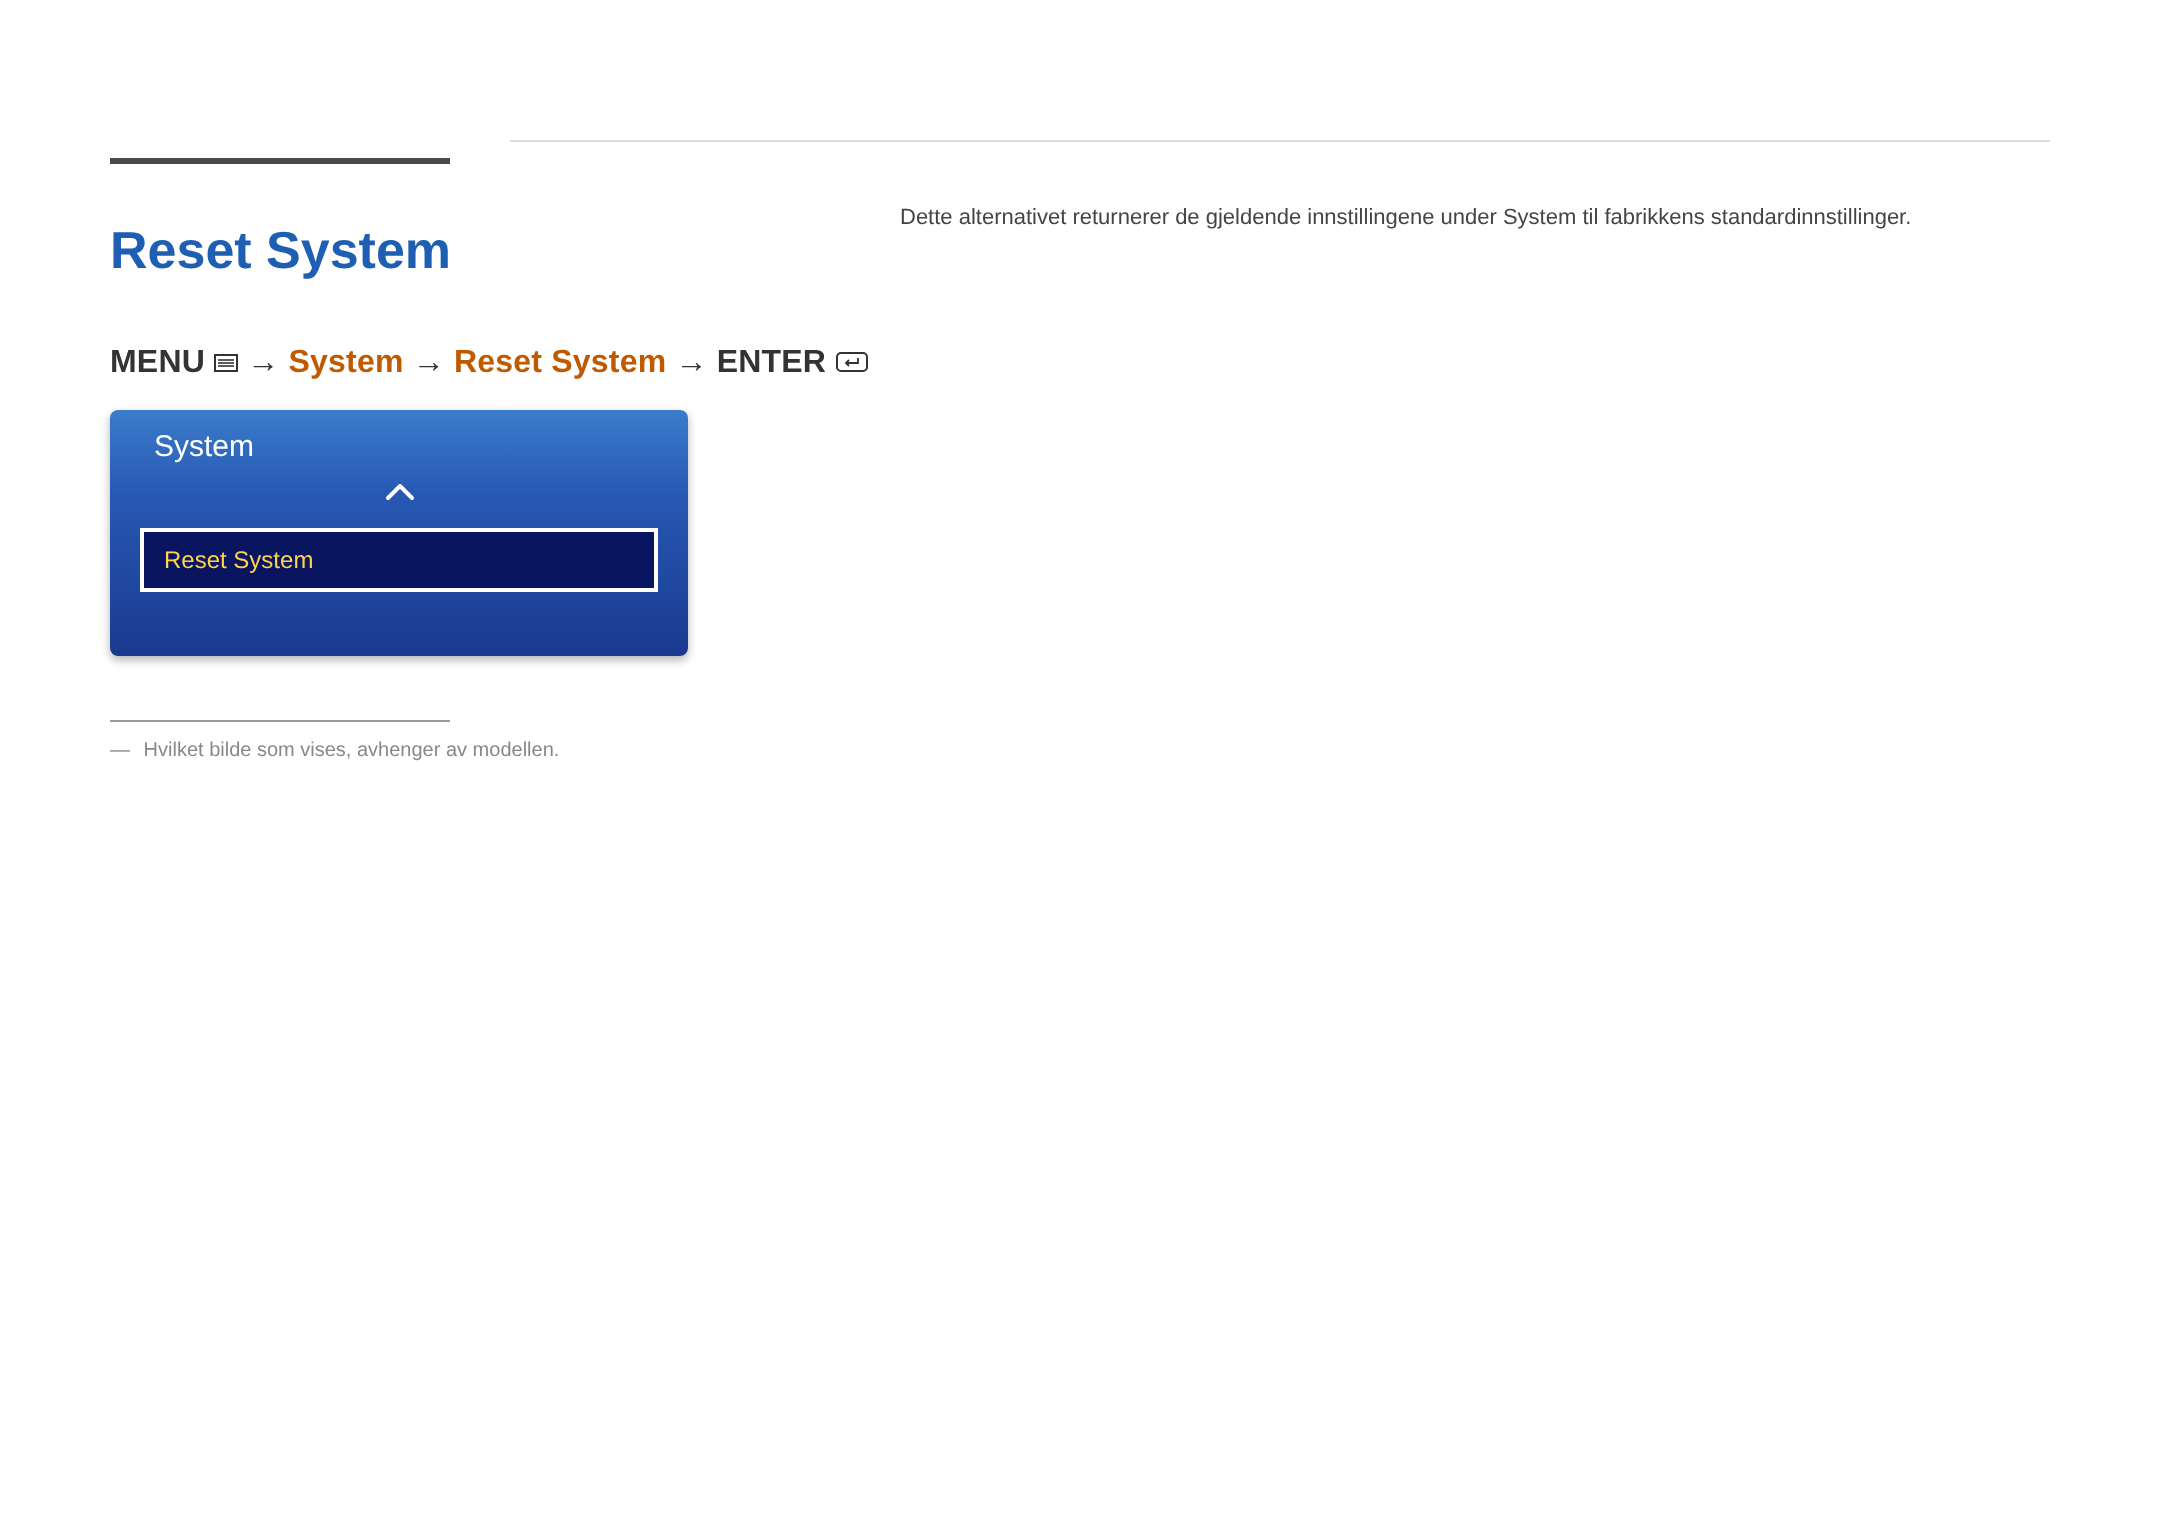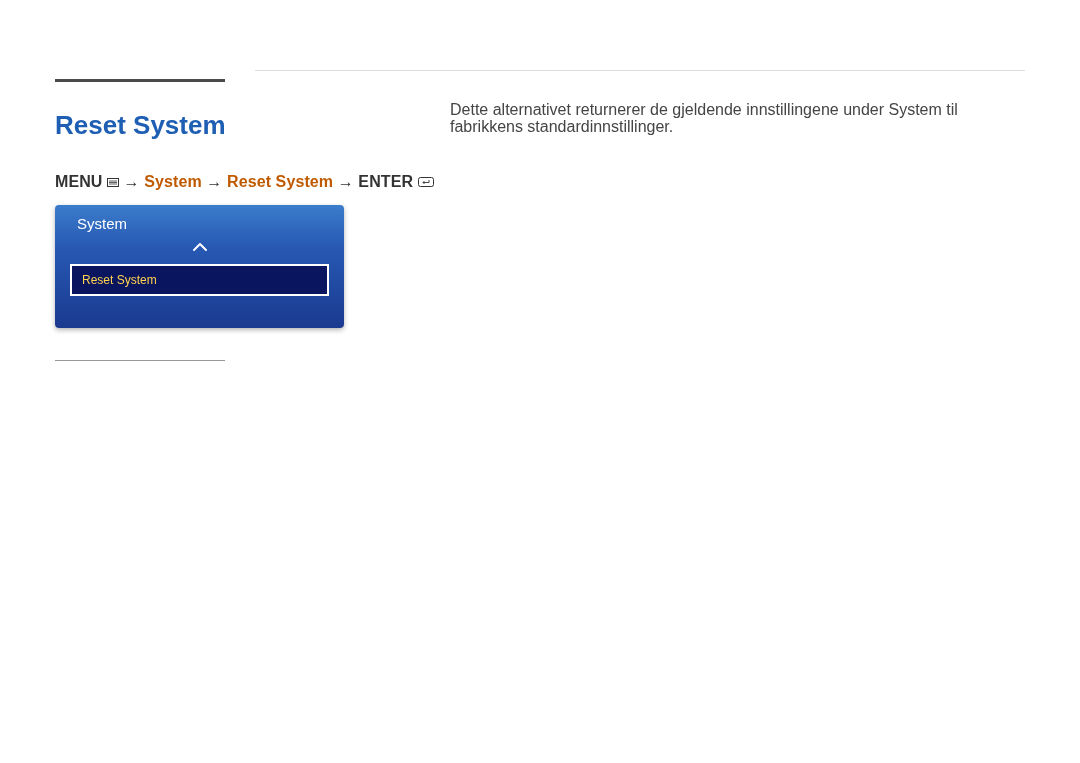--- a/index.html
+++ b/index.html
@@ -92,21 +92,21 @@
     font-size: 10px;
     color: #888;
     margin-top: 9px;
   }
   .footnote .dash { color: #888; margin-right: 4px; }
   .description {
     position: absolute;
     top: 101px;
     left: 450px;
     right: 55px;
-    font-size: 16px;
+    font-size: 11px;
     color: #444;
     line-height: 17px;
   }
 </style>
 </head>
 <body>
 
 <div class="page">
   <div class="top-bar"></div>
   <div class="hr"></div>
@@ -143,15 +143,19 @@
       <svg width="20" height="10" viewBox="0 0 20 10">
         <path d="M 4 8 L 10 2 L 16 8" stroke="#fff" stroke-width="2" fill="none" stroke-linecap="round" stroke-linejoin="round"></path>
       </svg>
     </div>
     <div class="osd-selected">
       <span>Reset System</span>
     </div>
   </div>
 
   <div class="footnote-sep"></div>
+  <div class="footnote">
+    <span class="dash">―</span>
+    <span>Hvilket bilde som vises, avhenger av modellen.</span>
+  </div>
 </div>
 
 <div class="description">Dette alternativet returnerer de gjeldende innstillingene under System til fabrikkens standardinnstillinger.</div>
 
 </body></html>

